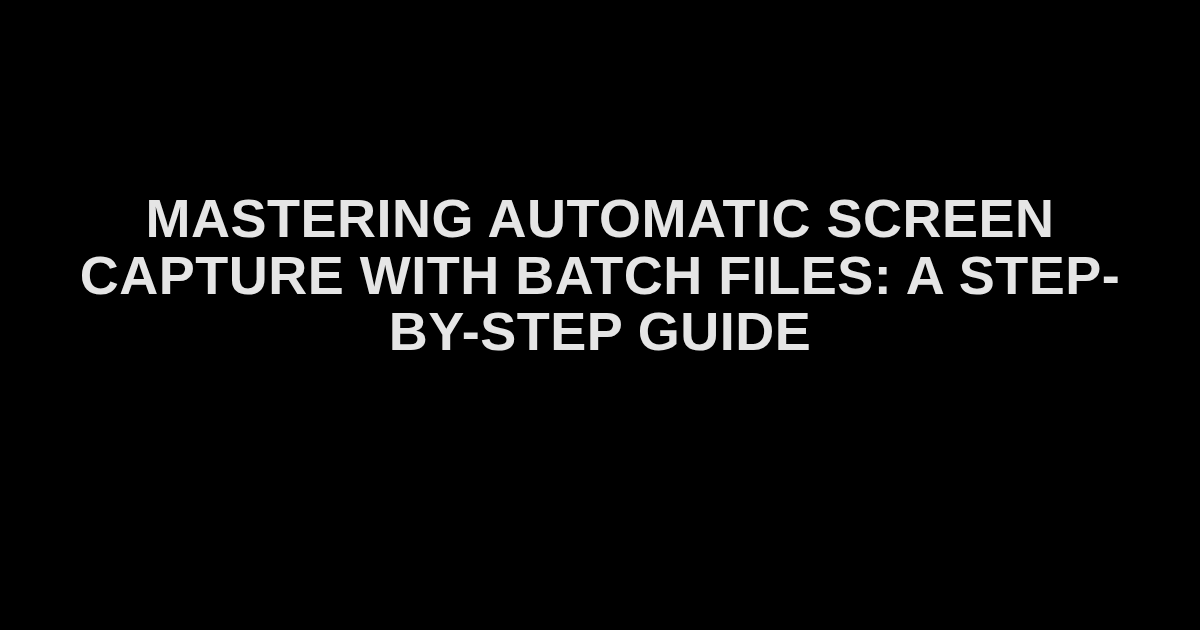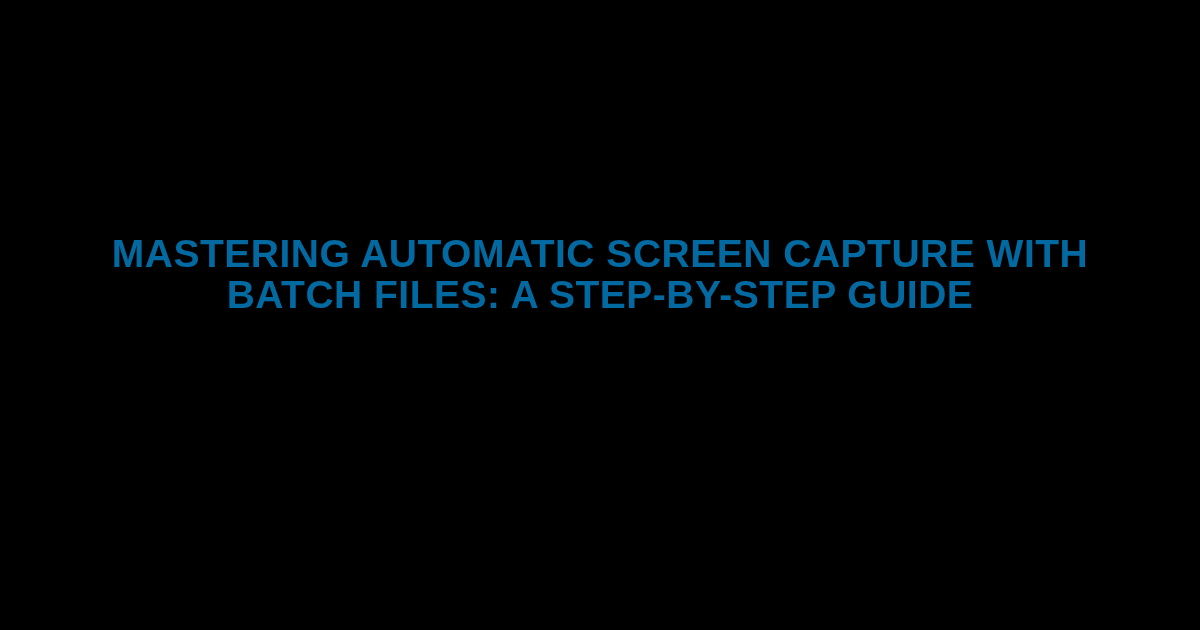--- a/index.html
+++ b/index.html
@@ -16,25 +16,25 @@
       justify-content: center;
       overflow: hidden;
     }
     .title-container {
       width: 100%;
       padding: 0 60px;
       text-align: center;
       transform: translateY(-40px);
     }
     .title {
-      color: #0369a1;
+      color: #e5e5e5;
       font-family: 'Arial Narrow', 'Helvetica Neue Condensed', 'Impact', sans-serif;
       font-weight: 700;
       font-stretch: condensed;
-      font-size: 39px;
+      font-size: 54px;
       line-height: 1.05;
       letter-spacing: 0.5px;
       text-transform: uppercase;
     }
   </style>
 </head>
 <body>
 
 <div class="title-container">
   <h1 class="title">Mastering Automatic Screen Capture with Batch Files: A Step-by-Step Guide</h1>

